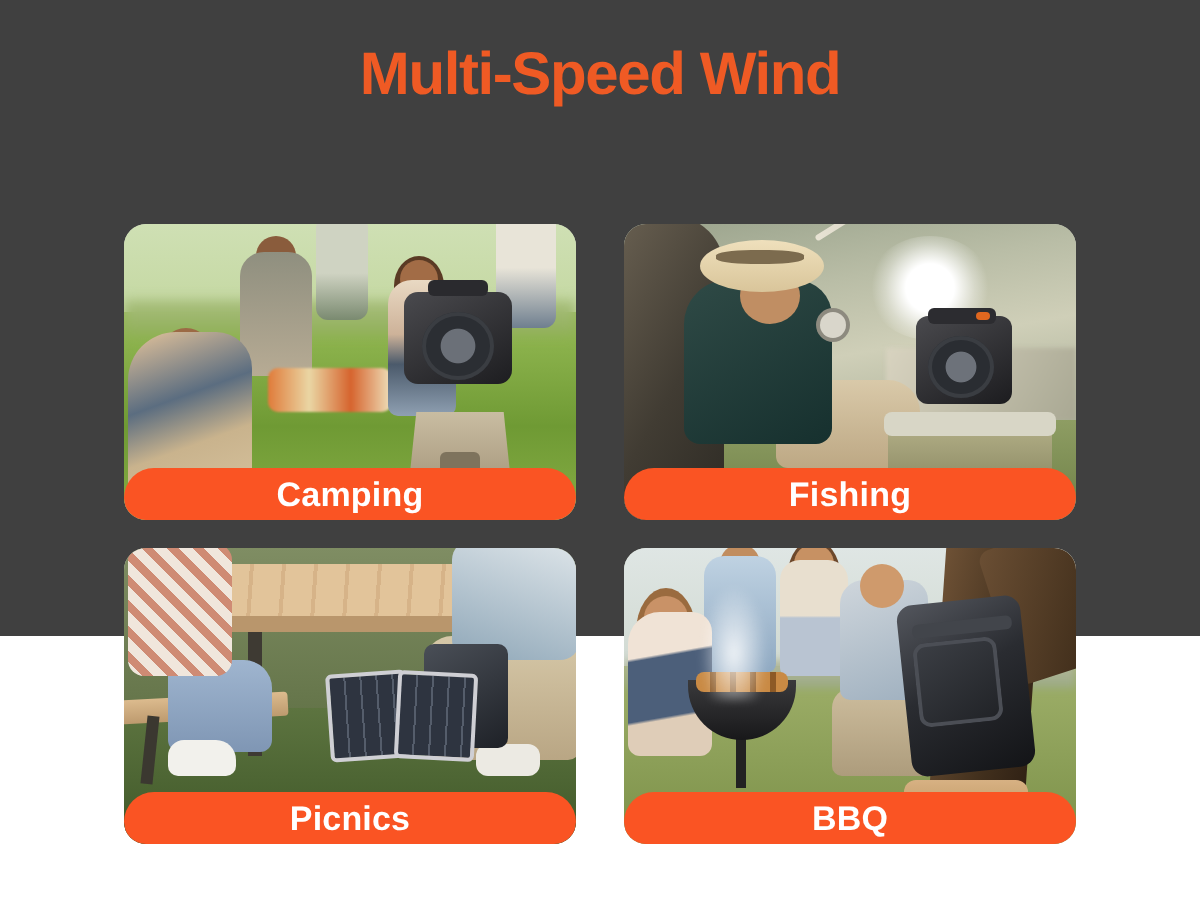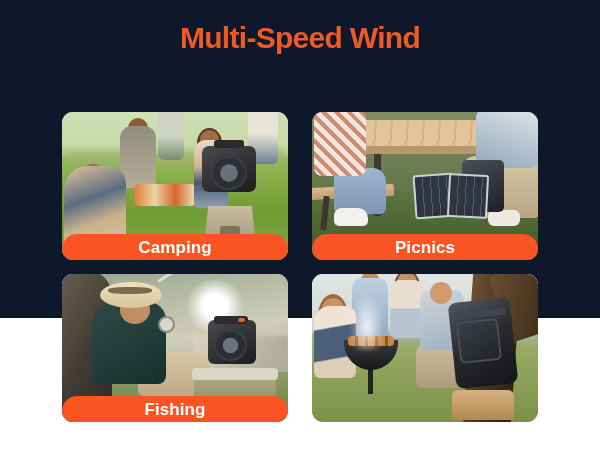--- a/index.html
+++ b/index.html
@@ -10,21 +10,21 @@
     width: 600px;
     height: 450px;
     background: #ffffff;
     font-family: "Liberation Sans", sans-serif;
     overflow: hidden;
   }
   .poster {
     position: relative;
     width: 600px;
     height: 318px;
-    background: #0f172a;
+    background: #404040;
     box-sizing: border-box;
   }
 
   
   .headline {
     position: absolute;
     top: 20px;
     left: 0;
     width: 600px;
     text-align: center;
@@ -290,20 +290,46 @@
         <div class="layer stool-hole"></div>
         <div class="layer fan-body"></div>
         <div class="layer fan-handle"></div>
         <div class="layer fan-grill"></div>
       </div>
       <div class="pill">
         <span class="pill-label">Camping</span>
       </div>
     </div>
 
+    <div class="card c2">
+      <div class="scene">
+        <div class="layer water"></div>
+        <div class="layer sunspot"></div>
+        <div class="layer shore"></div>
+        <div class="layer bank"></div>
+        <div class="layer rock"></div>
+        <div class="layer rod"></div>
+        <div class="layer legs"></div>
+        <div class="layer man-body"></div>
+        <div class="layer man-head"></div>
+        <div class="layer hat"></div>
+        <div class="layer hat-band"></div>
+        <div class="layer reel"></div>
+        <div class="layer cooler"></div>
+        <div class="layer cooler-lid"></div>
+        <div class="layer fan-body"></div>
+        <div class="layer fan-top"></div>
+        <div class="layer fan-dot"></div>
+        <div class="layer fan-grill"></div>
+      </div>
+      <div class="pill">
+        <span class="pill-label">Fishing</span>
+      </div>
+    </div>
+
     <div class="card c3">
       <div class="scene">
         <div class="layer bg"></div>
         <div class="layer grass"></div>
         <div class="layer table-leg"></div>
         <div class="layer table-leg2"></div>
         <div class="layer table-top2"></div>
         <div class="layer table-edge"></div>
         <div class="layer bench"></div>
         <div class="layer bench-leg"></div>
@@ -313,46 +339,20 @@
         <div class="layer p-right-legs"></div>
         <div class="layer p-right"></div>
         <div class="layer shoe-r"></div>
         <div class="layer wstool"></div>
         <div class="layer unitbox"></div>
         <div class="layer panelL"></div>
         <div class="layer panelR"></div>
       </div>
       <div class="pill">
         <span class="pill-label">Picnics</span>
-      </div>
-    </div>
-
-    <div class="card c2">
-      <div class="scene">
-        <div class="layer water"></div>
-        <div class="layer sunspot"></div>
-        <div class="layer shore"></div>
-        <div class="layer bank"></div>
-        <div class="layer rock"></div>
-        <div class="layer rod"></div>
-        <div class="layer legs"></div>
-        <div class="layer man-body"></div>
-        <div class="layer man-head"></div>
-        <div class="layer hat"></div>
-        <div class="layer hat-band"></div>
-        <div class="layer reel"></div>
-        <div class="layer cooler"></div>
-        <div class="layer cooler-lid"></div>
-        <div class="layer fan-body"></div>
-        <div class="layer fan-top"></div>
-        <div class="layer fan-dot"></div>
-        <div class="layer fan-grill"></div>
-      </div>
-      <div class="pill">
-        <span class="pill-label">Fishing</span>
       </div>
     </div>
 
     <div class="card c4">
       <div class="scene">
         <div class="layer sky"></div>
         <div class="layer field"></div>
         <div class="layer farline"></div>
         <div class="layer g2-head"></div>
         <div class="layer g2"></div>
@@ -369,16 +369,19 @@
         <div class="layer grill-bowl"></div>
         <div class="layer grill-food"></div>
         <div class="layer smoke"></div>
         <div class="layer trunk"></div>
         <div class="layer branch"></div>
         <div class="layer bstool"></div>
         <div class="layer bigfan"></div>
         <div class="layer bigfan-strip"></div>
         <div class="layer bigfan-face"></div>
       </div>
+      <div class="pill">
+        <span class="pill-label">BBQ</span>
+      </div>
     </div>
 
   </div>
 </div>
 
 </body></html>

